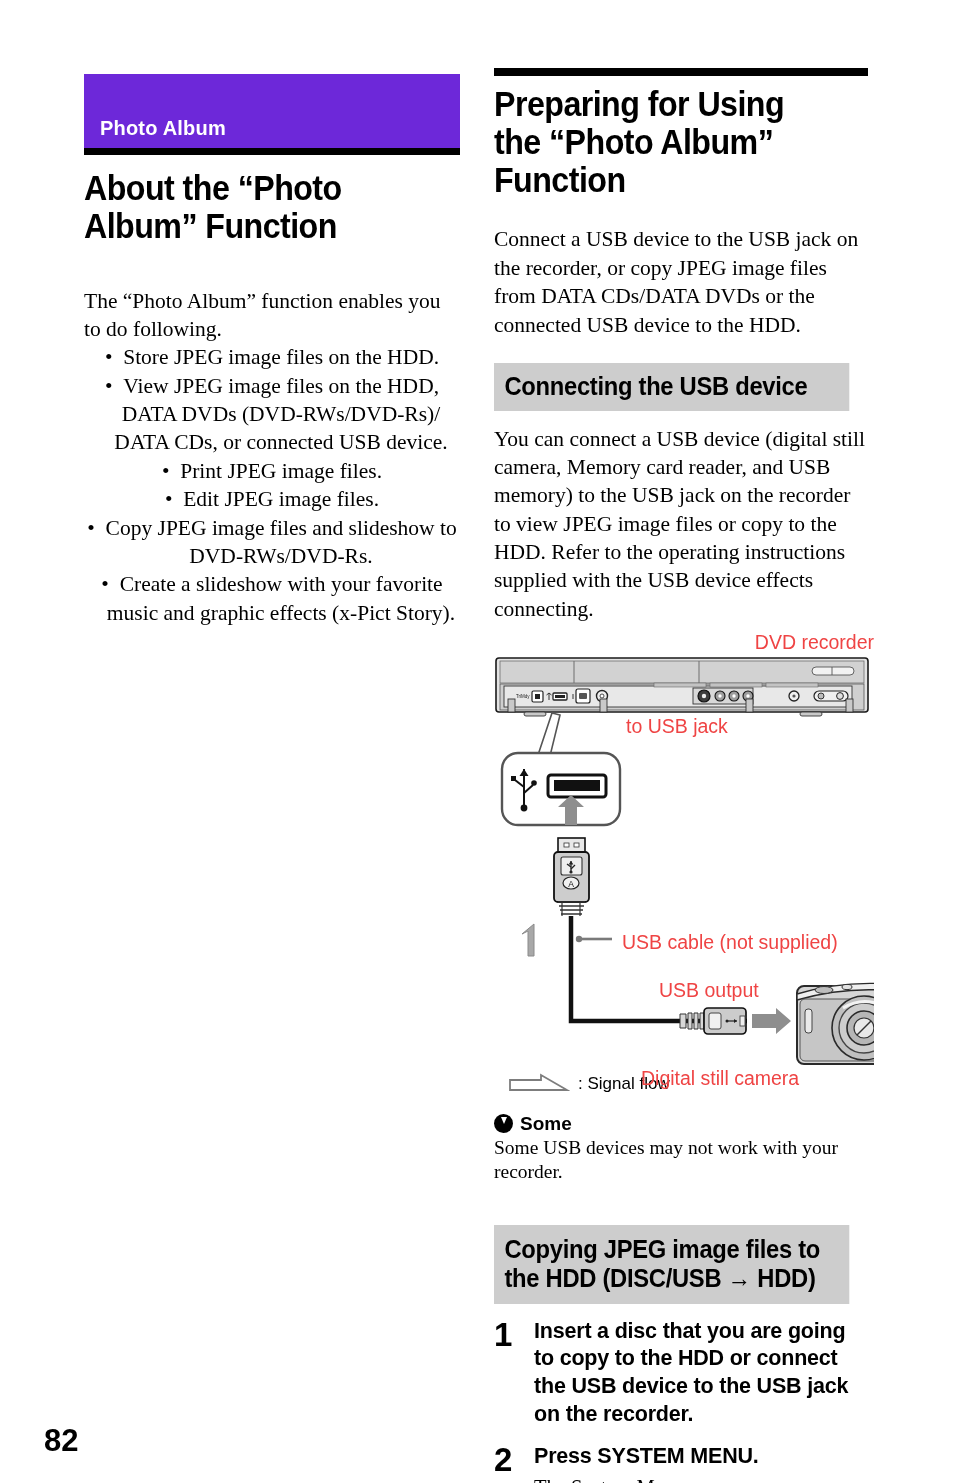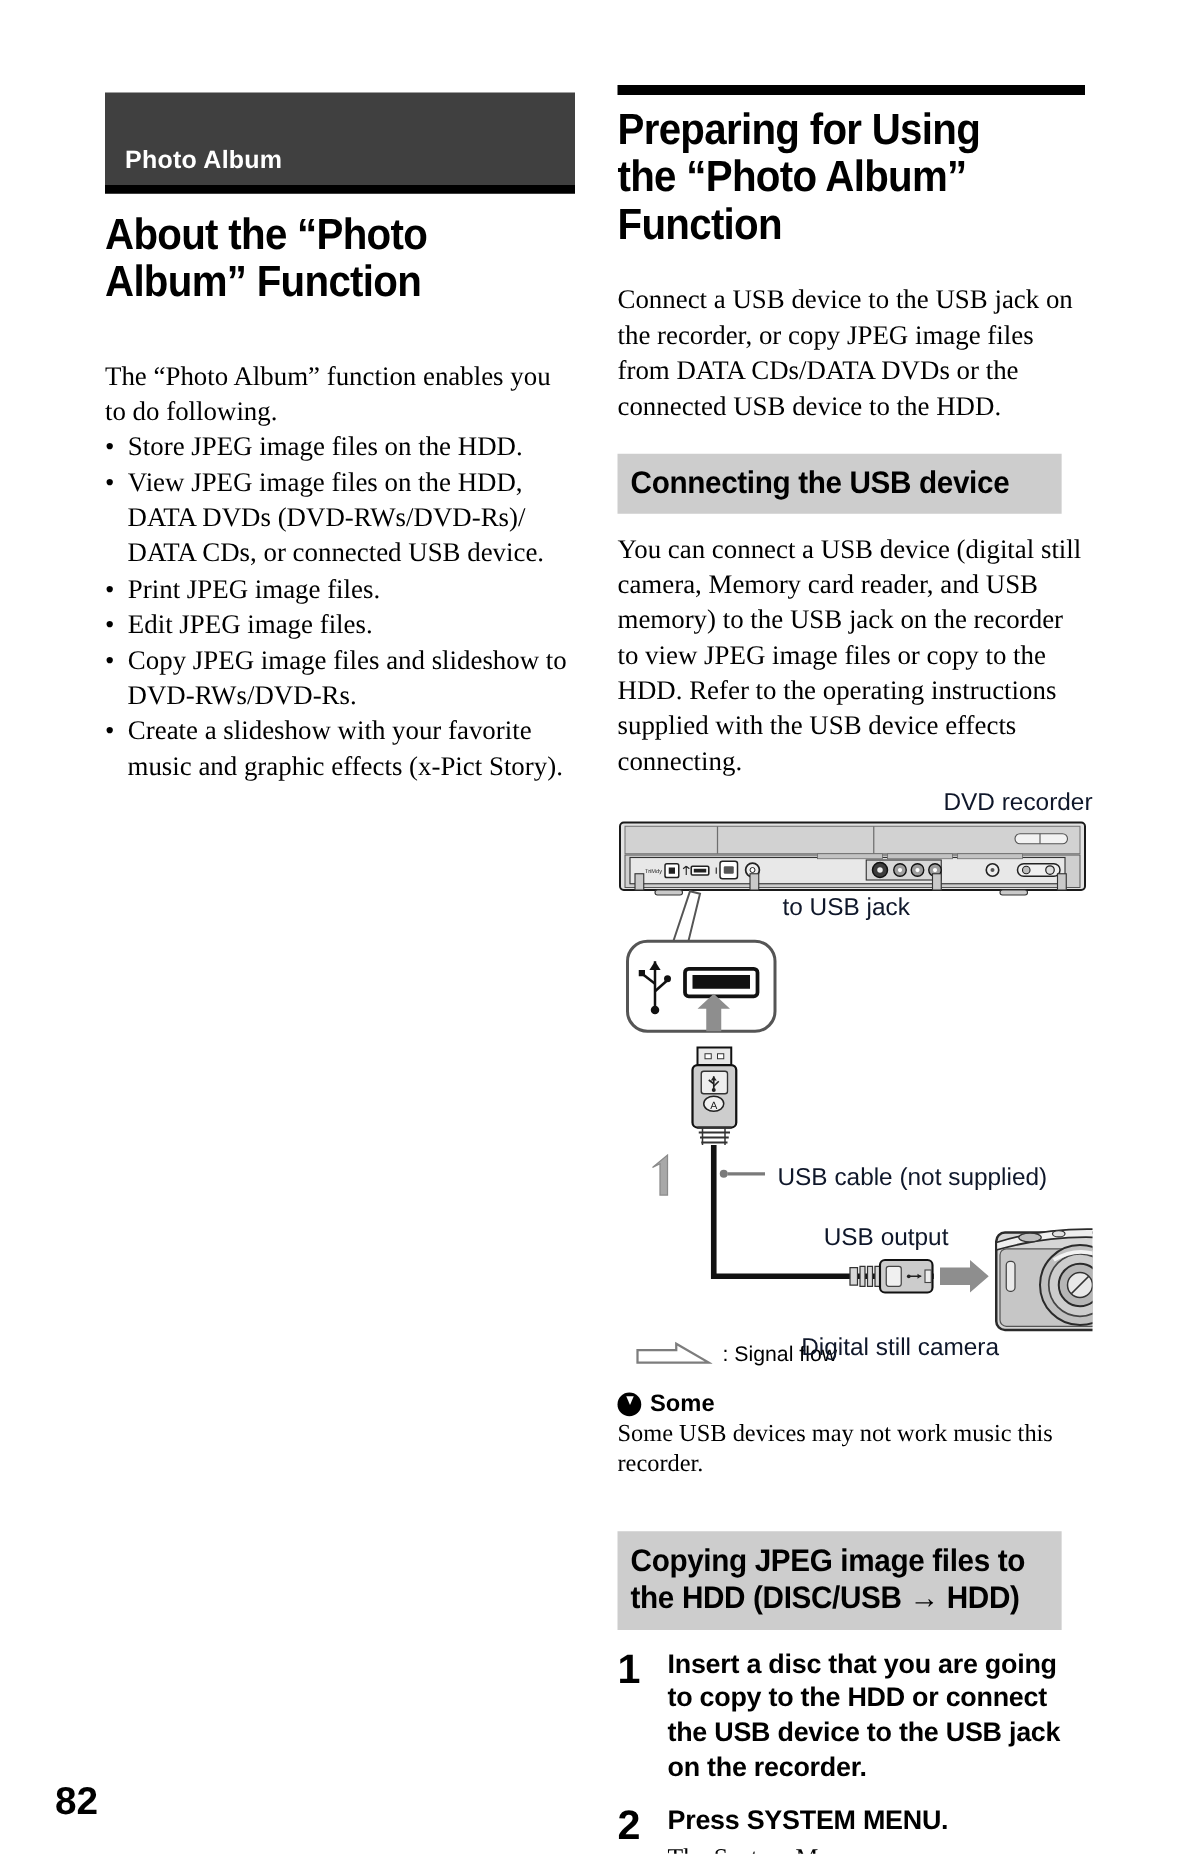--- a/index.html
+++ b/index.html
@@ -6,41 +6,41 @@
   body{
     width:954px;height:1483px;background:#ffffff;
     font-family:"Liberation Serif", serif;
     position:relative;overflow:hidden;
   }
   .page{position:relative;width:954px;height:1483px;}
 
   
   .col-left{position:absolute;left:84px;top:74px;width:376px;}
   .chapter-banner{
-    background:#404040;height:74px;position:relative;
+    background:#6d28d9;height:74px;position:relative;
   }
   .chapter-banner .label{
     position:absolute;left:16px;bottom:8px;
     font-family:"Liberation Sans", sans-serif;
     font-weight:bold;font-size:20px;color:#ffffff;
     letter-spacing:0.2px;
   }
   .banner-rule{height:7px;background:#000;}
   h1.sec-title{
     font-family:"Liberation Sans", sans-serif;
     font-weight:bold;
     font-size:35px;line-height:1.08;
     margin:14px 0 0 0;padding:0;
     letter-spacing:-0.6px;
     transform:scaleX(0.92);transform-origin:left center;
   }
   .body-text{
     font-size:21.5px;line-height:1.32;margin-top:42px;
   }
-  ul.bullets{list-style:none;margin:0;padding:0;}
+  ul.bullets{list-style:none;margin:0;padding:0;text-align:center;}
   ul.bullets li{
     font-size:21.5px;line-height:1.32;
     padding-left:18px;text-indent:-18px;
     margin:0;
   }
   ul.bullets li::before{content:"\2022\00a0\00a0";}
 
   
   .col-right{position:absolute;left:494px;top:68px;width:374px;}
   .top-rule{height:8px;background:#000;}
@@ -99,21 +99,21 @@
     font-weight:bold;font-size:21.5px;line-height:1.3;
     letter-spacing:-0.2px;
   }
   .step-desc{font-size:20.5px;line-height:1.3;margin-top:3px;}
 
   
   .diagram{position:relative;width:380px;height:430px;margin-top:8px;}
   .dg-label{
     position:absolute;
     font-family:"Liberation Sans", sans-serif;
-    font-size:19.5px;color:#0f172a;white-space:nowrap;
+    font-size:19.5px;color:#ef4444;white-space:nowrap;
   }
   .legend{
     display:flex;align-items:center;gap:8px;margin-top:12px;
     font-family:"Liberation Sans", sans-serif;font-size:17px;
     padding-left:14px;
   }
 
   
   .folio{
     position:absolute;left:44px;top:1423px;
@@ -322,21 +322,21 @@
         <path d="M2 16 L2 7 L33 7 L33 2 L59 17 L2 17 Z" fill="#ffffff" stroke="#7d7d7d" stroke-width="1.8" stroke-linejoin="miter"></path>
       </svg>
       <span>: Signal flow</span>
     </div>
 
     <div style="height:14px"></div>
     <div class="note-head">
       <span class="note-icon"></span>
       <span>Some</span>
     </div>
-    <div class="note-body">Some USB devices may not work music this recorder.</div>
+    <div class="note-body">Some USB devices may not work with your recorder.</div>
 
     <div style="height:40px"></div>
 
     <div class="gray-head two-line">
       <div>Copying JPEG image files to</div>
       <div>the HDD (DISC/USB → HDD)</div>
     </div>
 
     <div class="step">
       <div class="step-num">1</div>

